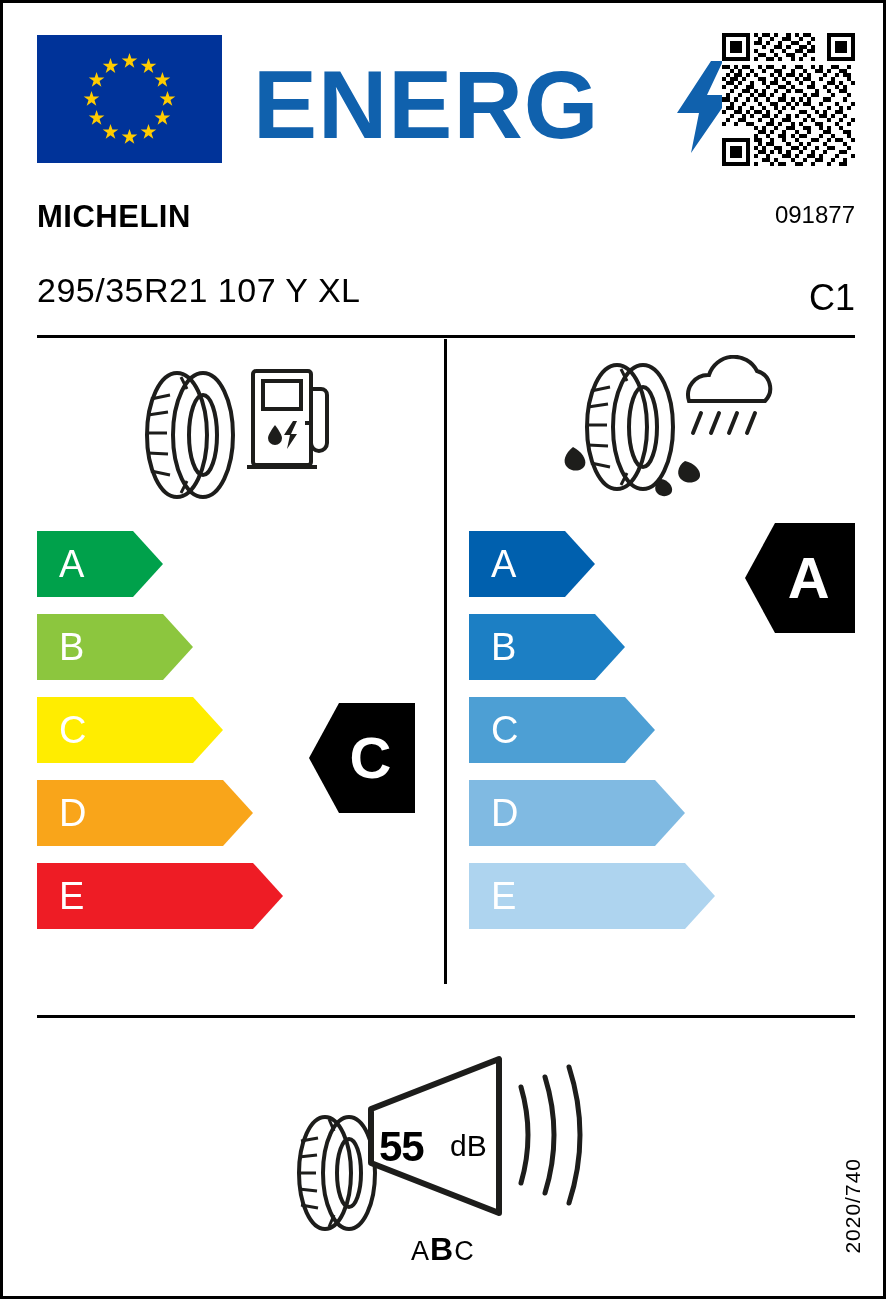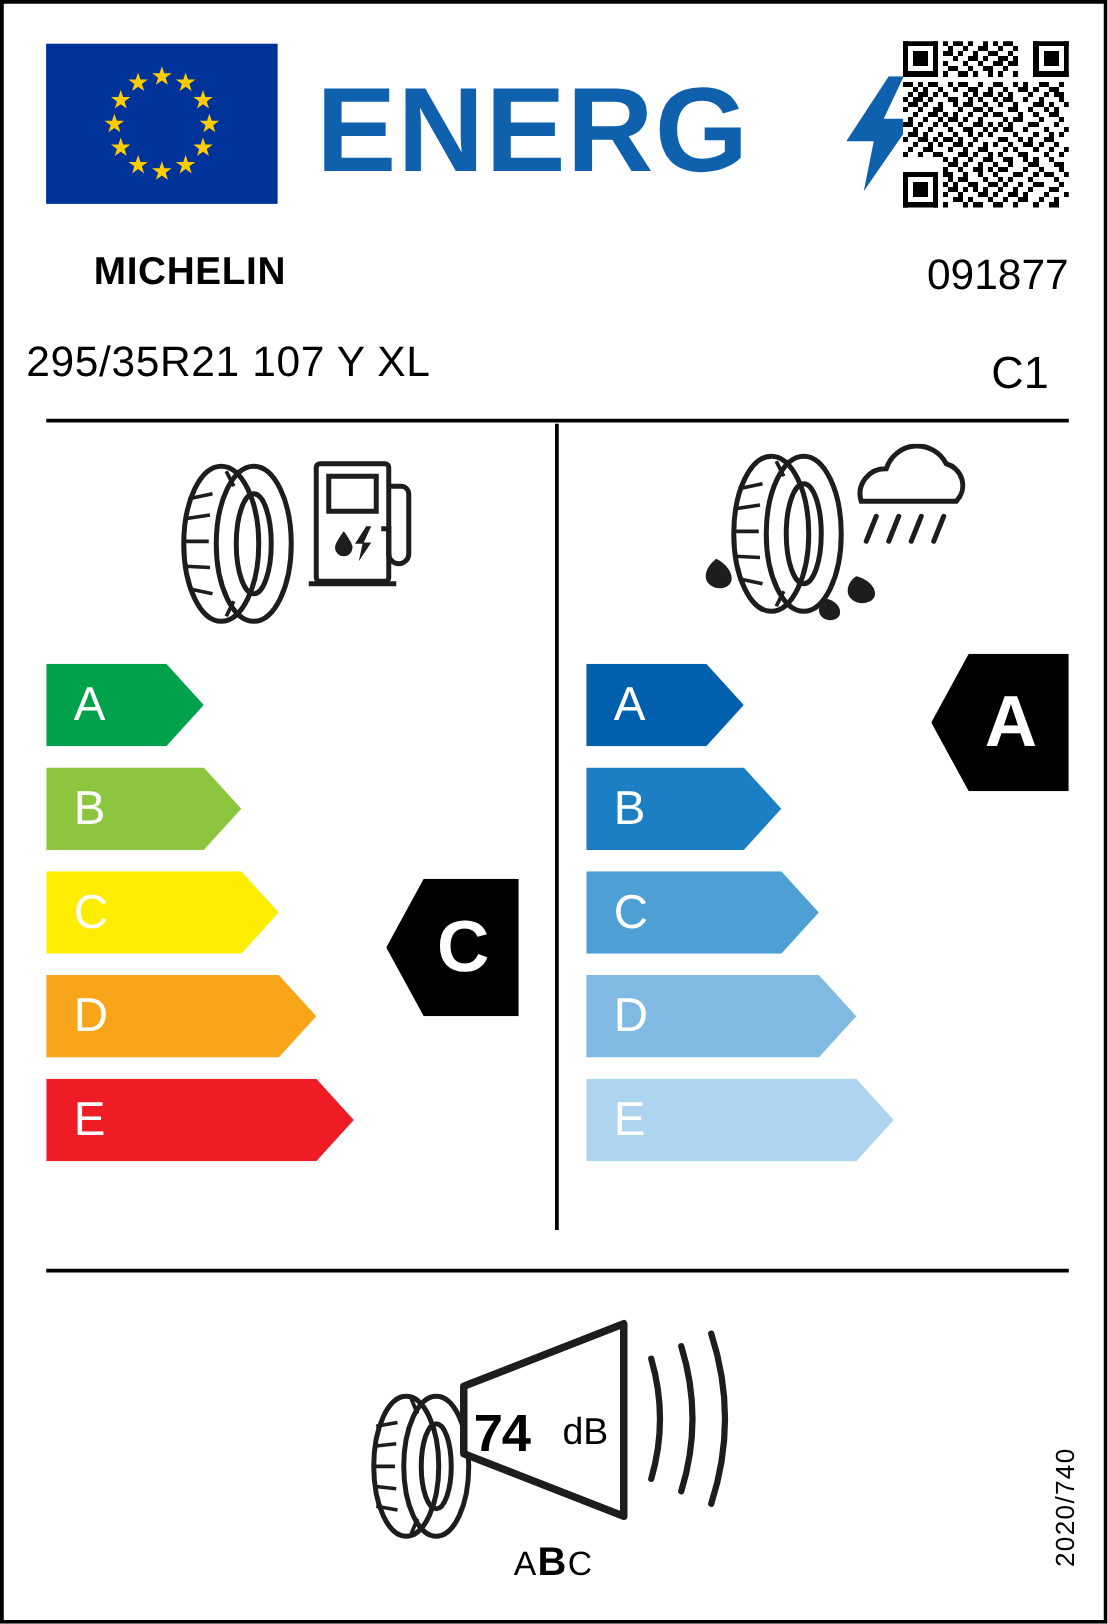--- a/index.html
+++ b/index.html
@@ -75,34 +75,33 @@
     height: 52px;
   }
   .brand {
     position: absolute;
     left: 0;
     top: 0;
     font-size: 31px;
     font-weight: bold;
     letter-spacing: 0.5px;
     color: #000;
-    margin-left: 38px;
   }
   .model-code {
     position: absolute;
     right: 0;
     top: 2px;
-    font-size: 34px;
+    font-size: 24px;
     color: #000;
   }
 
   
   .size-row {
     position: absolute;
-    left: 18px;
+    left: 34px;
     top: 268px;
     width: 818px;
     height: 52px;
     text-align: center;
   }
   .tire-size {
     position: absolute;
     left: 0;
     top: 0;
     font-size: 34px;
@@ -812,21 +811,21 @@
         <line x1="46" y1="76" x2="51" y2="88"></line>
         <line x1="46" y1="184" x2="51" y2="172"></line>
       </g>
       <path d="M88 66 L216 16 L216 170 L88 120 Z" fill="#fff" stroke="#1d1d1b" stroke-width="6" stroke-linejoin="round"></path>
       <g fill="none" stroke="#1d1d1b" stroke-width="5" stroke-linecap="round">
         <path d="M238 44 q14 48 0 96"></path>
         <path d="M262 34 q18 58 0 116"></path>
         <path d="M286 24 q22 68 0 136"></path>
       </g>
     </svg>
-    <div class="noise-value">74</div>
+    <div class="noise-value">55</div>
     <div class="noise-unit">dB</div>
     <div class="noise-classes">
       <span>A</span><b>B</b><span>C</span>
     </div>
   </div>
 
   <div class="reg">2020/740</div>
 
 </div>
 

